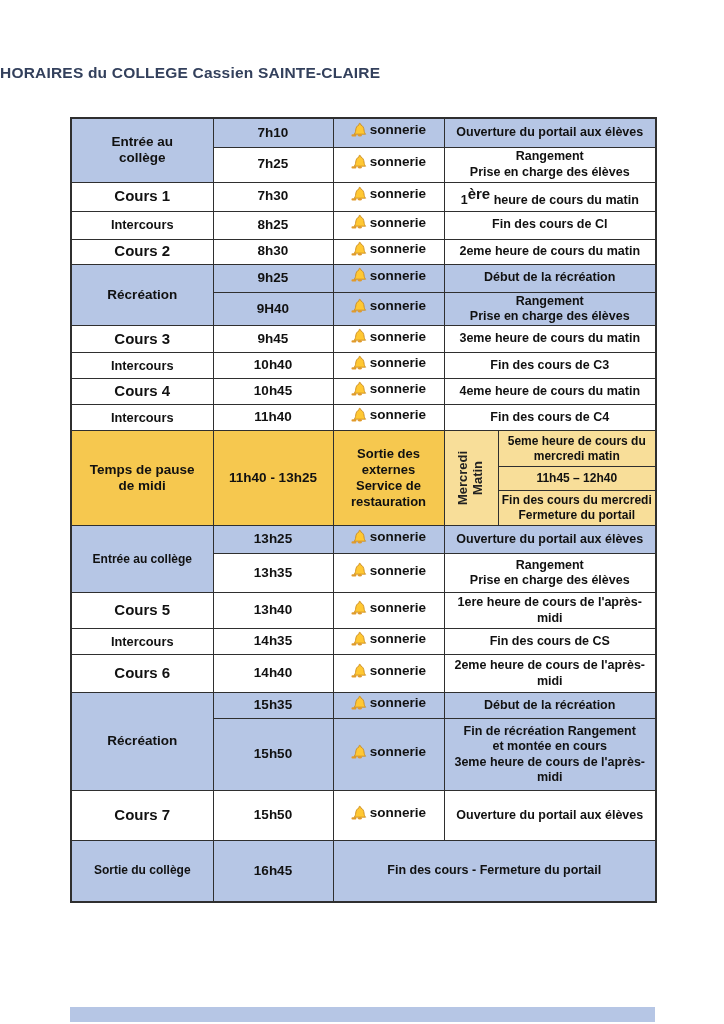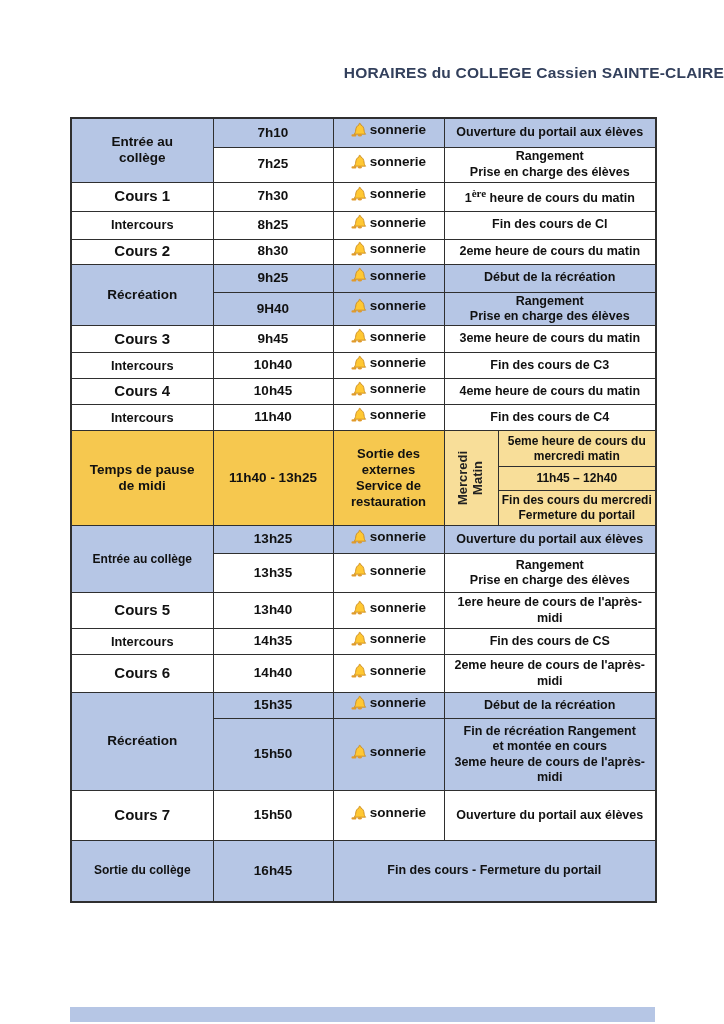--- a/index.html
+++ b/index.html
@@ -1,38 +1,38 @@
 <!DOCTYPE html>
 <html><head>
 <meta charset="utf-8">
 <style>
   html,body{margin:0;padding:0;background:#ffffff;}
   .page{position:relative;width:724px;height:1024px;background:#ffffff;overflow:hidden;
         font-family:"Liberation Sans","DejaVu Sans",sans-serif;color:#1a1a1a;}
-  .title{position:absolute;top:64px;left:0;width:724px;text-align:right;
+  .title{position:absolute;top:64px;left:0;width:724px;text-align:left;
          font-size:15.5px;font-weight:bold;color:#33405c;letter-spacing:.2px;}
   table.sched{position:absolute;left:70px;top:117px;width:585px;
               border-collapse:collapse;table-layout:fixed;
               border:2.5px solid #2f2f2f;}
   table.sched td{border:1.8px solid #2f2f2f;text-align:center;vertical-align:middle;
                  padding:1px 2px;white-space:pre-line;line-height:1.22;
                  font-weight:bold;color:#111;}
   td.blue{background:#b6c6e5;}
   td.gold{background:#f6c84f;}
   td.goldlight{background:#f8de99;}
   .lbl-big{font-size:15px;}
   .lbl-med{font-size:13.5px;}
   .lbl-small{font-size:12.8px;}
   .lbl-xs{font-size:12px;}
   .time{font-size:13.5px;margin-top:25px;}
   .bellcell{font-size:13.5px;}
   .bellwrap{display:inline-flex;align-items:center;justify-content:center;gap:2px;}
   .bellwrap svg{display:block;}
   .desc{font-size:12.5px;margin-top:8px;}
-  .desc sup{font-size:11px;font-family:Liberation Serif, serif;}
+  .desc sup{font-size:15px;}
   .service{font-size:13px;line-height:1.35;}
   .subcell{font-size:12px;}
   td.vcell{position:relative;padding:0;}
   .vwrap{position:absolute;inset:0;display:flex;align-items:center;justify-content:center;}
   .vtext{transform:rotate(-90deg);transform-origin:center;white-space:pre-line;
          font-size:13px;font-weight:bold;line-height:1.15;text-align:center;color:#222;}
   .bottom-strip{position:absolute;left:70px;top:1007px;width:585px;height:15px;
                 background:#b6c6e5;}
 </style>
 </head>

